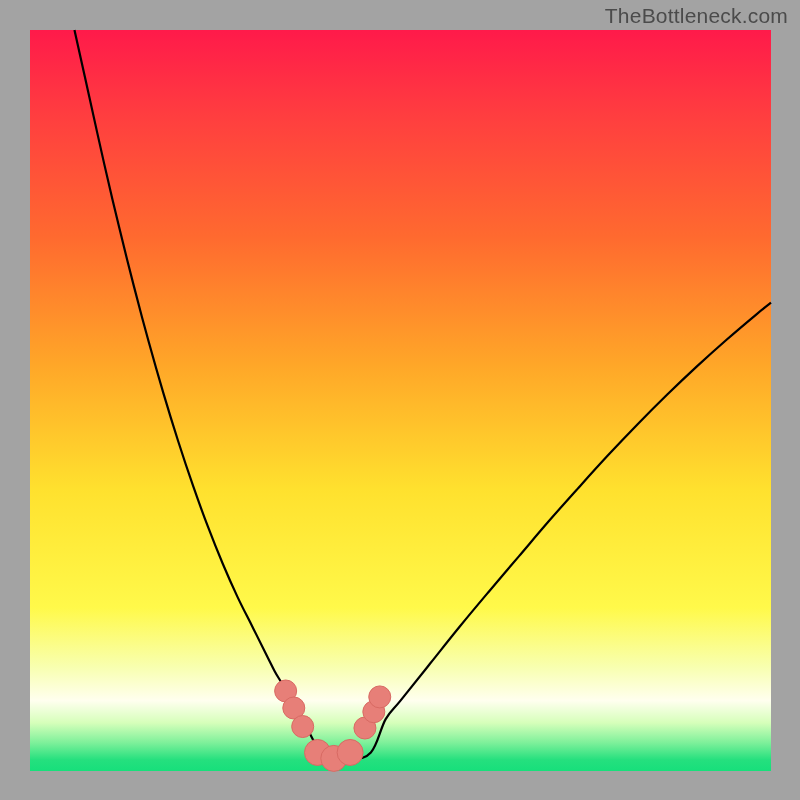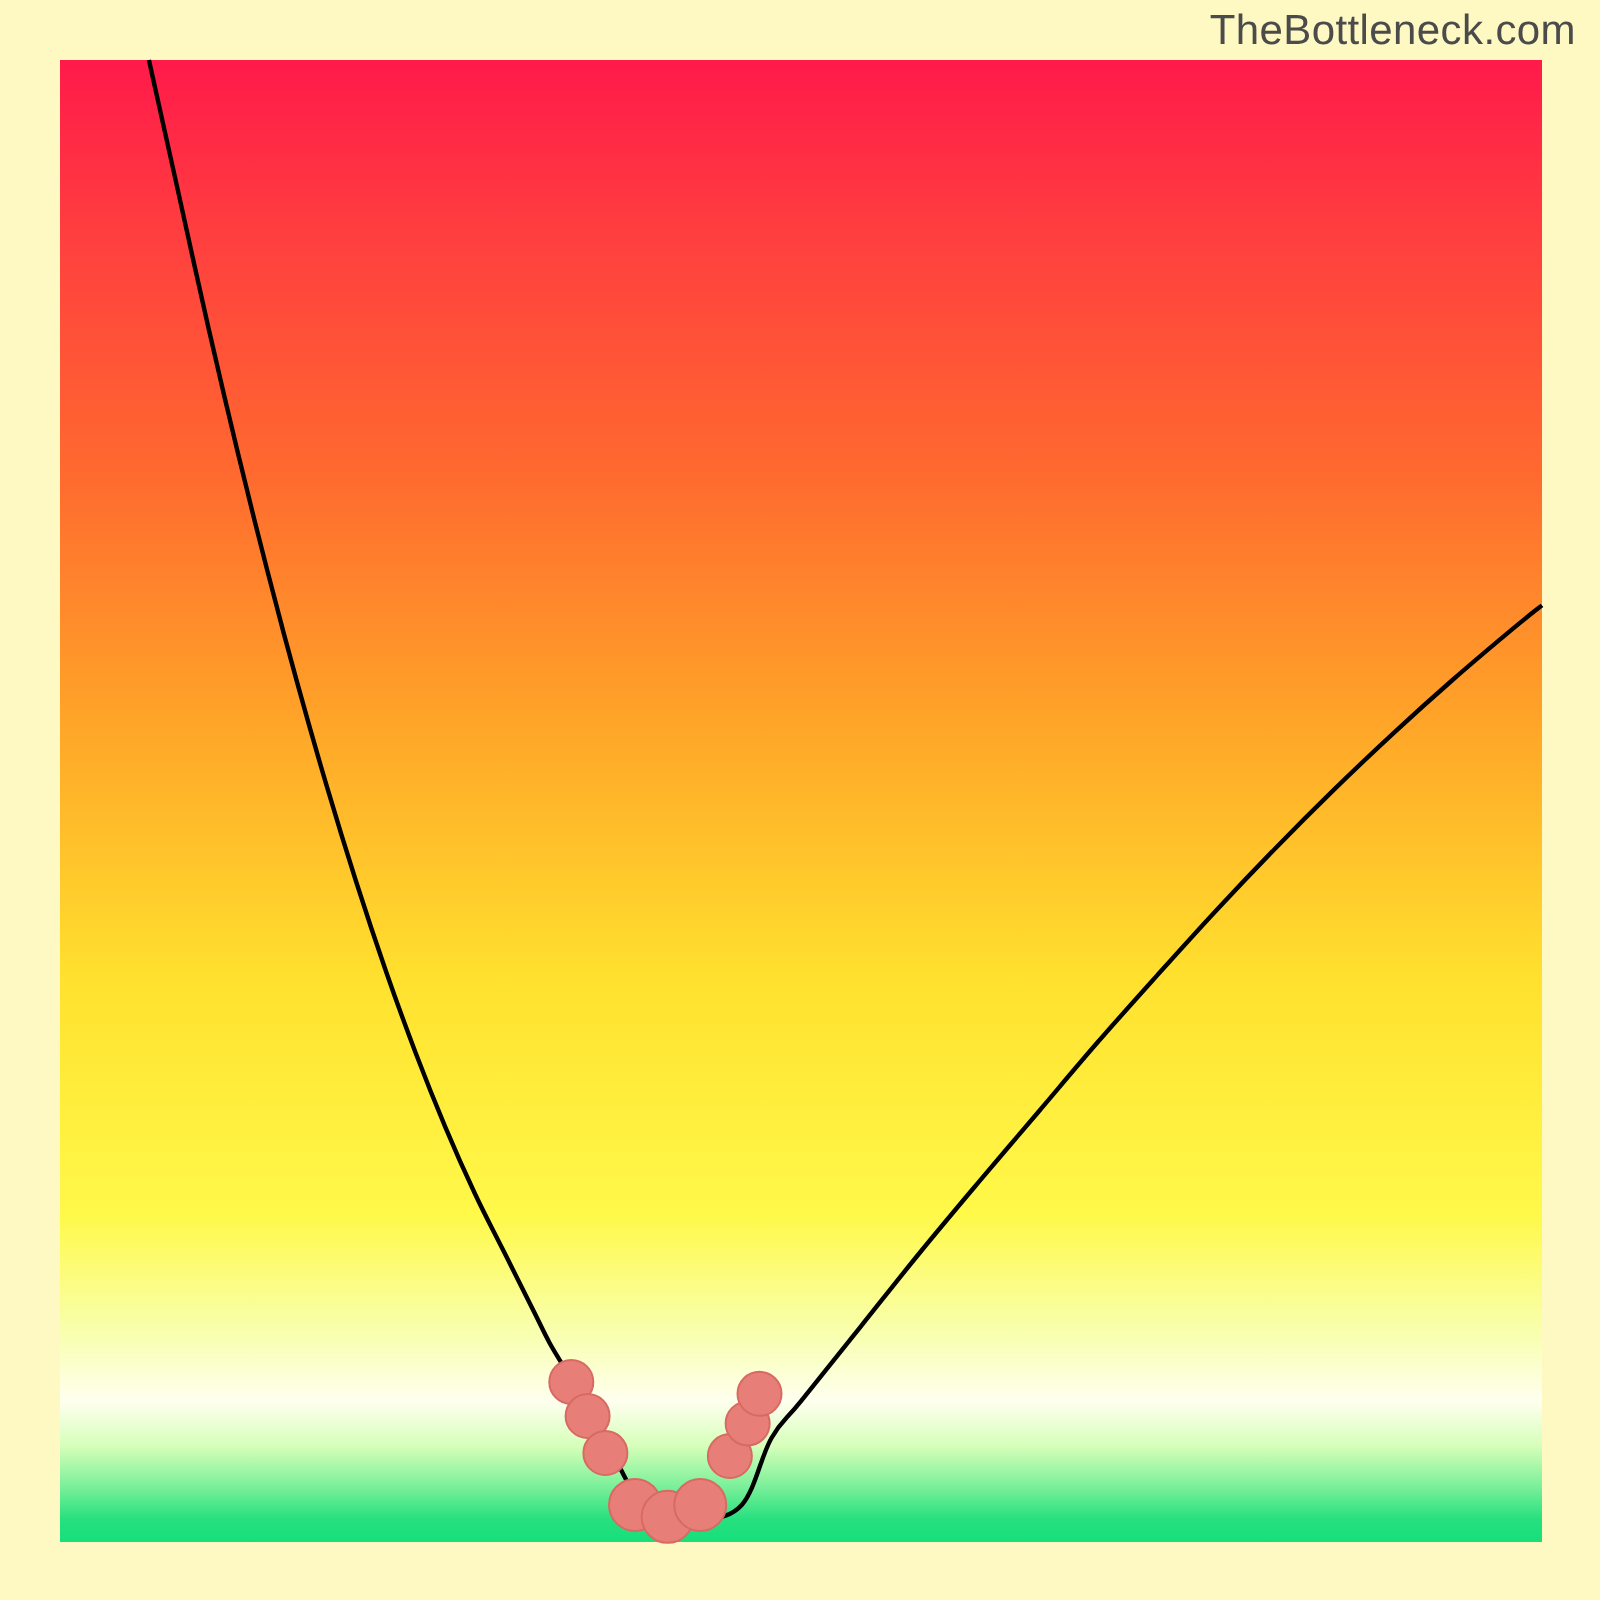--- a/index.html
+++ b/index.html
@@ -10,21 +10,21 @@
     background: #000;
     overflow: hidden;
     font-family: Arial, Helvetica, sans-serif;
   }
   .frame {
     position: absolute;
     top: 0;
     left: 0;
     width: 800px;
     height: 800px;
-    background: #fef9c3;
+    background: #a3a3a3;
   }
   .watermark {
     position: absolute;
     top: 4px;
     right: 12px;
     color: #4b4b4b;
     font-size: 21px;
     letter-spacing: 0.2px;
     font-weight: 400;
     user-select: none;

